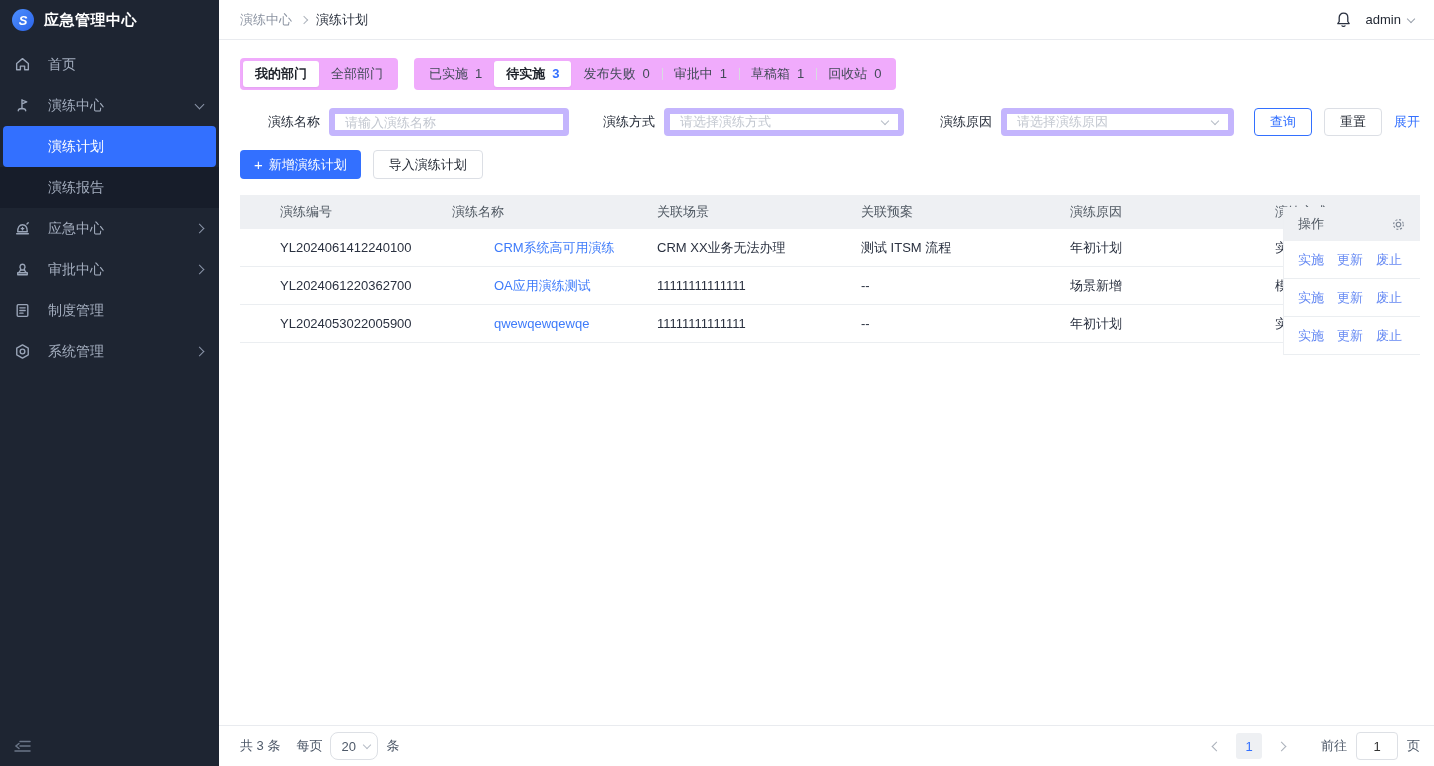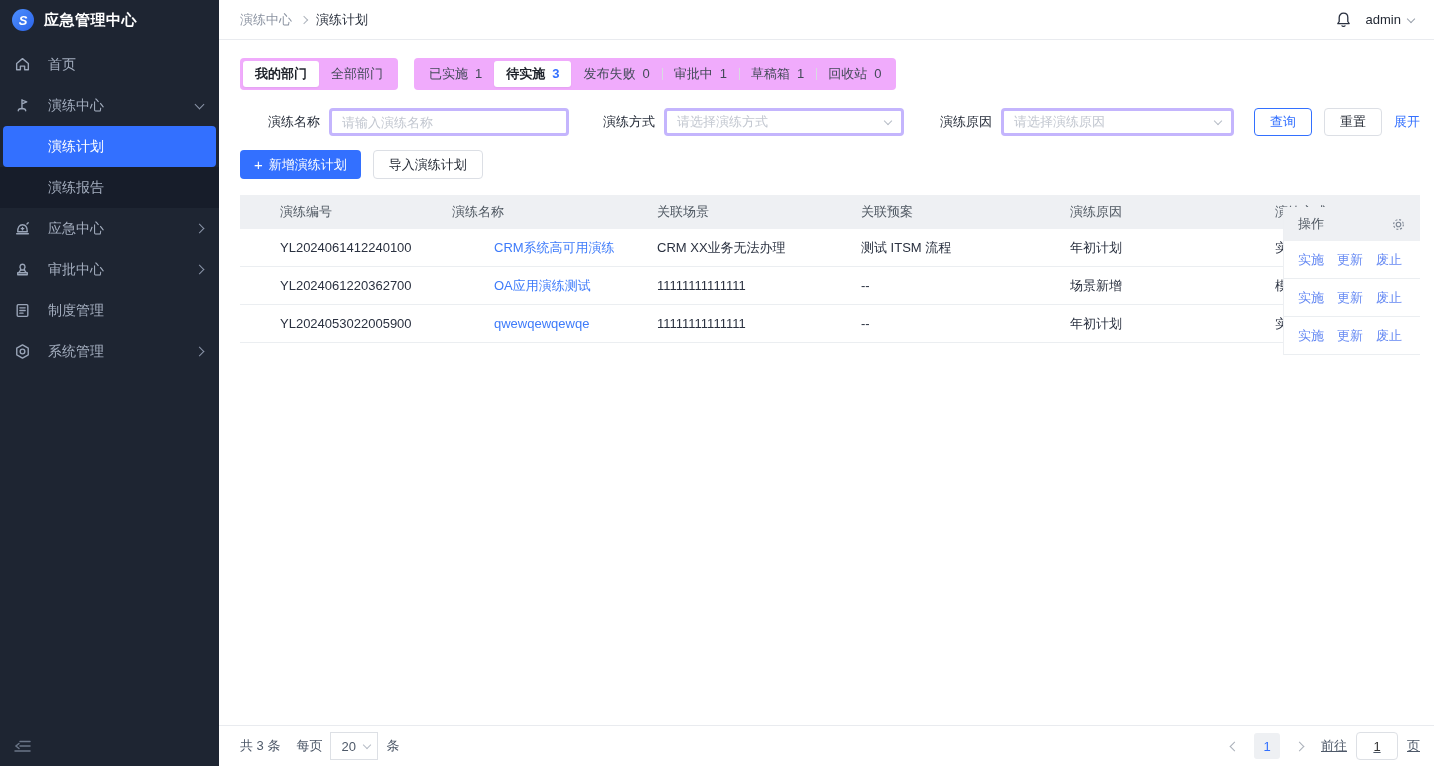--- a/index.html
+++ b/index.html
@@ -47,21 +47,21 @@
   .tab { height:26px; line-height:26px; padding:0 12px; font-size:13px; color:#424a57; border-radius:3px;
     cursor:pointer; display:flex; align-items:center; position:relative; }
   .tab.active { background:#fff; color:#1d2129; font-weight:700; box-shadow:0 1px 2px rgba(20,30,50,.06); }
   .tab .cnt { margin-left:7px; font-size:13px; color:#424a57; }
   .tab.active .cnt { color:#3370ff; font-weight:700; }
   .tab.with-sep::before { content:""; position:absolute; left:0; top:7px; width:1px; height:12px; background:#d8dbe0; }
 
   
   .filter-row { display:flex; align-items:center; margin:18px 0 0 28px; }
   .f-label { font-size:13px; color:#1f2633; margin-right:9px; flex:none; }
-  .f-input, .f-select { height:28px; border:3px solid #c4b5fd; border-radius:4px; background:#fff;
+  .f-input, .f-select { height:28px; border:6px solid #c4b5fd; border-radius:4px; background:#fff;
     font-size:13px; color:#333; padding:0 10px; display:flex; align-items:center; }
   .f-input { width:240px; font-family:inherit; }
   .f-input::placeholder { color:#c2c7d0; }
   .f-select { cursor:pointer; }
   .f-select .ph { color:#c2c7d0; flex:1; }
   .sel-chev { width:6px; height:6px; border-right:1.3px solid #b6bcc6; border-bottom:1.3px solid #b6bcc6; transform:rotate(45deg); margin:-3px 0 0 8px; }
   .fg { display:flex; align-items:center; }
   .fg + .fg { margin-left:34px; }
   .filter-btns { margin-left:auto; display:flex; align-items:center; }
   .btn { height:28px; border-radius:4px; font-size:13px; display:inline-flex; align-items:center; justify-content:center;
@@ -88,30 +88,30 @@
   .ops-head { height:34px; background:#eef0f3; display:flex; align-items:center; padding:0 14px; font-size:13px; color:#4e5761; }
   .gear { margin-left:auto; cursor:pointer; display:flex; }
   .gear svg { stroke:#7d8694; fill:none; stroke-width:1.2; }
   .ops-row { height:38px; background:#fff; border-bottom:1px solid #ebeef1; display:flex; align-items:center; padding-left:14px; }
   .op-link { color:#6589f3; font-size:13px; cursor:pointer; margin-right:13px; white-space:nowrap; }
 
   
   .footer { height:41px; flex:none; border-top:1px solid #e9ebef; display:flex; align-items:center;
     padding:0 14px 0 21px; font-size:13px; color:#4e5969; }
   .per-page { display:flex; align-items:center; }
-  .pp-select { width:48px; height:28px; border:1px solid #dde0e5; border-radius:0; display:flex; align-items:center;
+  .pp-select { width:48px; height:28px; border:1px solid #dde0e5; border-radius:8px; display:flex; align-items:center;
     padding:0 7px 0 10px; margin:12px 8px; color:#4e5969; cursor:pointer; }
   .pp-select .val { flex:1; }
   .pager { margin-left:auto; display:flex; align-items:center; }
   .pg-chev { width:7px; height:7px; border-right:1.4px solid #aab0ba; border-bottom:1.4px solid #aab0ba; cursor:pointer; }
   .pg-prev { transform:rotate(135deg); }
   .pg-next { transform:rotate(-45deg); }
   .pg-num { width:26px; height:26px; border-radius:3px; background:#eef0f3; color:#3370ff; display:flex;
     align-items:center; justify-content:center; margin:0 16px; cursor:pointer; }
-  .goto { display:flex; align-items:center; margin-left:18px;text-decoration:underline; }
+  .goto { display:flex; align-items:center; margin-left:36px; }
   .goto-input { width:42px; height:28px; border:1px solid #dde0e5; border-radius:4px; text-align:center;
     font-size:13px; color:#333; margin:0 9px; font-family:inherit; }
   .mr16 { margin-right:16px; }
 </style>
 </head>
 <body>
 
 <div class="app">
 
   <aside class="sidebar">

